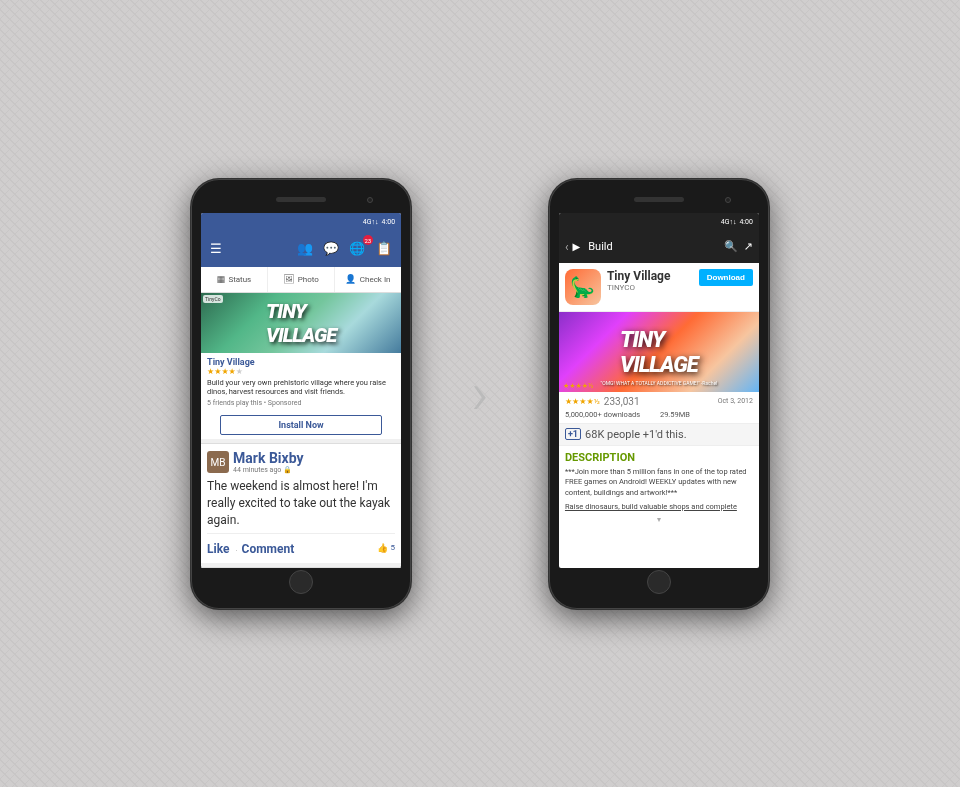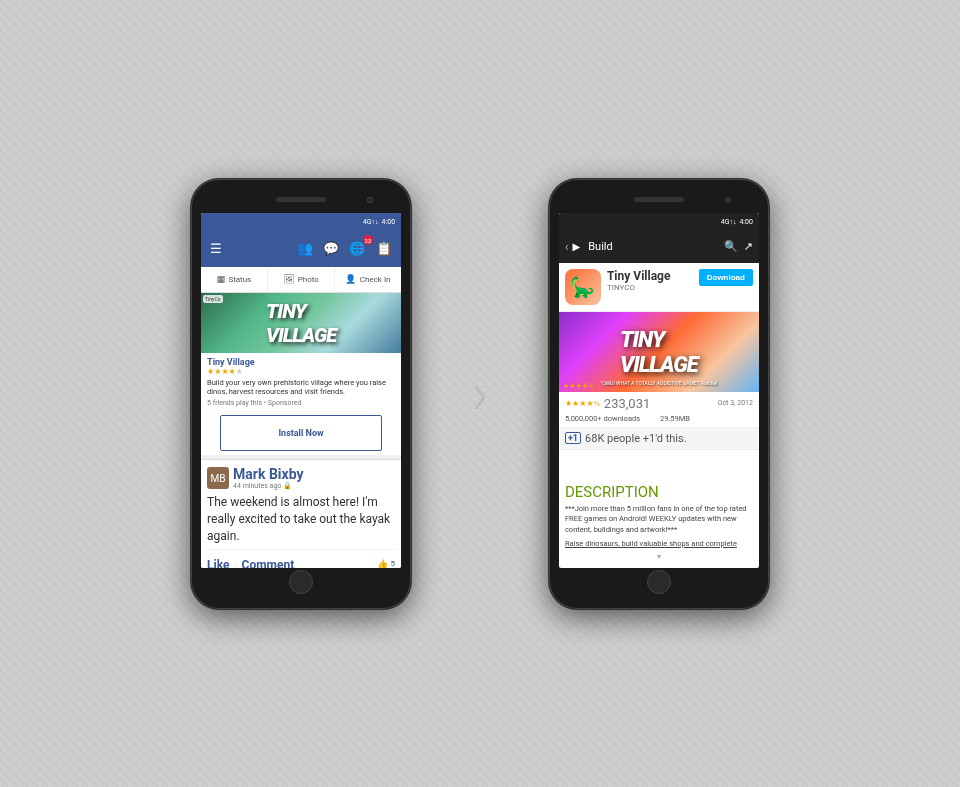--- a/index.html
+++ b/index.html
@@ -242,21 +242,21 @@
       margin-top: 2px;
     }
     .fb-install-btn {
       display: block;
       background: #fff;
       border: 1px solid #3b5998;
       color: #3b5998;
       text-align: center;
       font-size: 9px;
       font-weight: bold;
-      padding: 12px;
+      padding: 4px;
       margin: 4px 19px;
       cursor: pointer;
       border-radius: 2px;
     }
 
     
     .fb-post {
       background: #fff;
       padding: 6px;
       margin-bottom: 4px;
@@ -443,21 +443,21 @@
     .ps-stats {
       padding: 4px 6px;
       border-bottom: 1px solid #eee;
     }
     .ps-stars-row {
       display: flex;
       align-items: center;
       gap: 4px;
     }
     .ps-stars { color: #f0a500; font-size: 8px; }
-    .ps-rating-count { font-size: 13px; color: #777; }
+    .ps-rating-count { font-size: 10px; color: #777; }
     .ps-stats-grid {
       display: grid;
       grid-template-columns: 1fr 1fr;
       gap: 2px;
       margin-top: 3px;
     }
     .ps-stat-item {
       font-size: 7.5px;
       color: #555;
     }
@@ -478,25 +478,24 @@
     }
     .ps-plus-text {
       font-size: 11px;
       color: #555;
     }
 
     .ps-description-section {
       padding: 5px 6px;
     }
     .ps-desc-title {
-      font-size: 15px;
-      font-weight: normal;
+      font-size: 11px;
+      font-weight: bold;
       color: #669900;
       margin-bottom: 3px;
-      margin-top: 28px;
     }
     .ps-desc-text {
       font-size: 7.5px;
       color: #444;
       line-height: 1.4;
     }
 
     .ps-scroll-indicator {
       text-align: center;
       padding: 2px;

